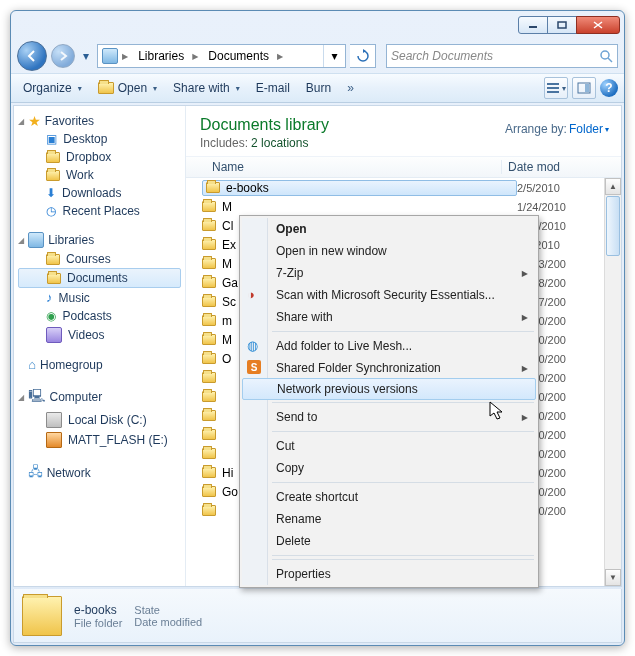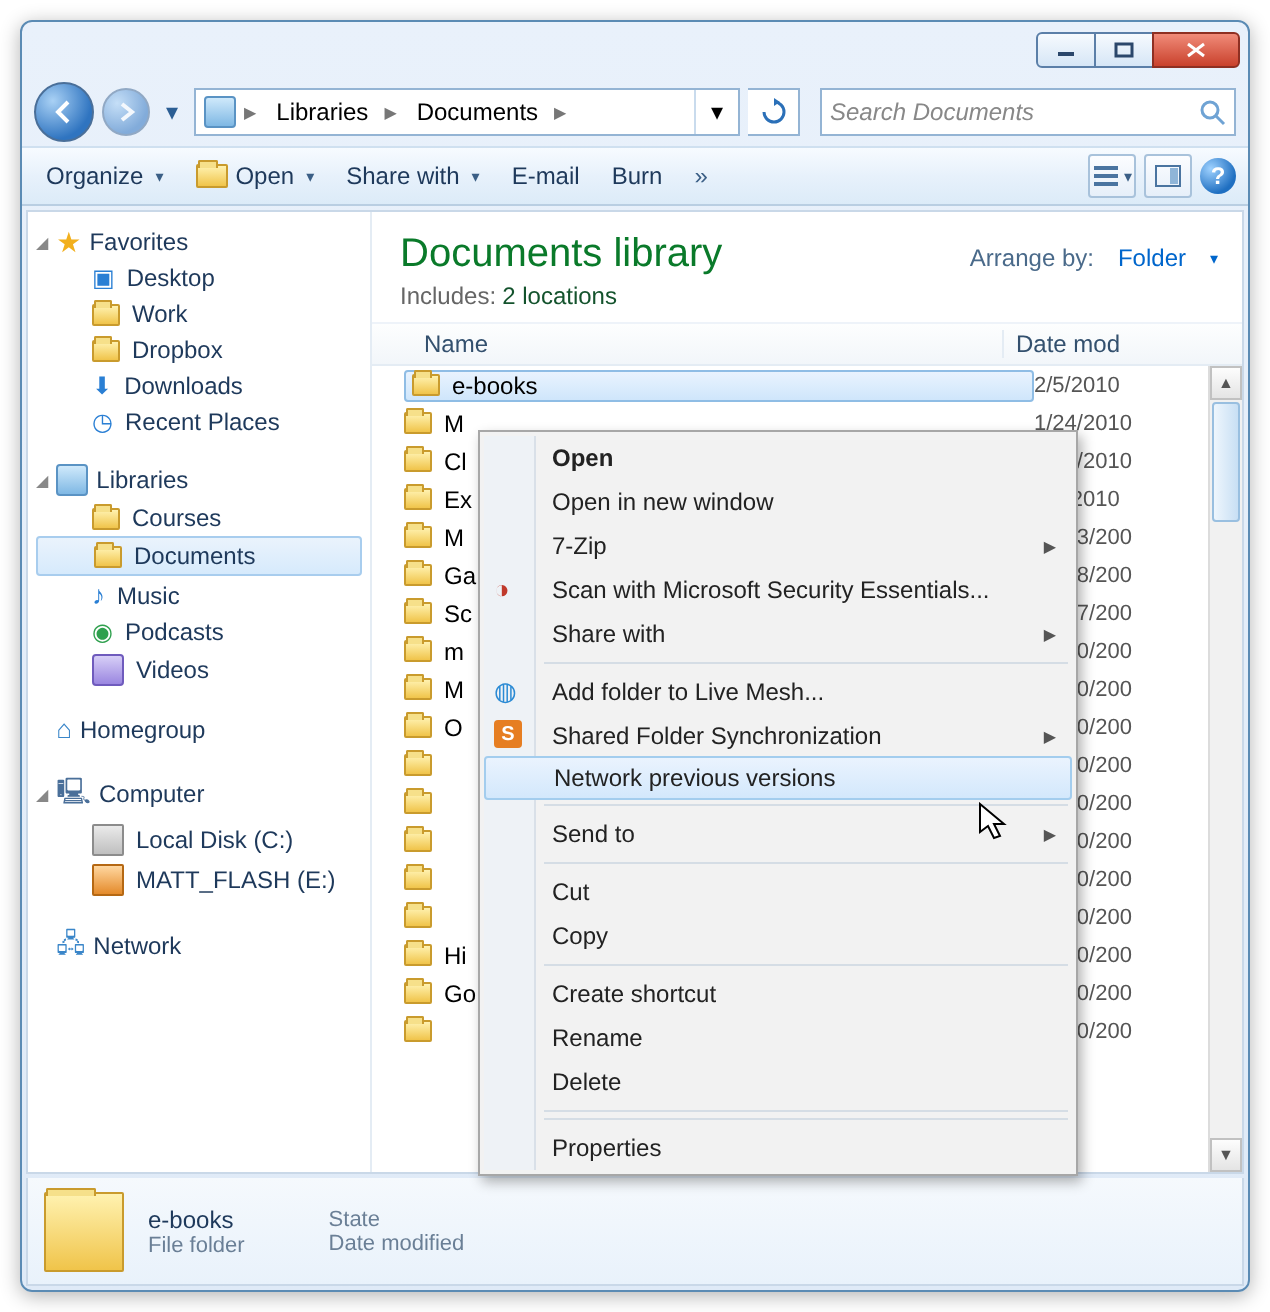--- a/index.html
+++ b/index.html
@@ -13,43 +13,43 @@
   .winbtn svg { display: block; }
   .navbar { height: 34px; display: flex; align-items: center; padding: 2px 6px; gap: 4px; }
   .navback, .navfwd { width: 30px; height: 30px; border-radius: 50%; border: 1px solid #4a6f99; background: radial-gradient(circle at 30% 30%, #a9d1f5, #2f74c0 70%); display: flex; align-items: center; justify-content: center; color: #fff; }
   .navfwd { width: 24px; height: 24px; opacity: .55; }
   .chev { width: 14px; height: 20px; display:flex; align-items:center; justify-content:center; color:#2b5e94; }
   .addr { flex: 1; height: 24px; background: #fff; border: 1px solid #94b4d4; display: flex; align-items: center; }
   .crumb { padding: 0 6px 0 4px; display: flex; align-items: center; gap: 4px; height: 100%; }
   .crumb-sep { color: #777; font-size: 8px; }
   .addr-split { width: 22px; height: 100%; border-left: 1px solid #c9dbed; display:flex;align-items:center;justify-content:center; }
   .refresh { width: 26px; height: 24px; background: #fff; border: 1px solid #94b4d4; border-left: none; display:flex;align-items:center;justify-content:center; color:#2b70b8; }
-  .search { width: 208px; height: 24px; background: #fff; border: 1px solid #94b4d4; margin-left: 6px; display: flex; align-items: center; padding: 0 4px; color: #888; font-style: italic; }
+  .search { width: 232px; height: 24px; background: #fff; border: 1px solid #94b4d4; margin-left: 6px; display: flex; align-items: center; padding: 0 4px; color: #888; font-style: italic; }
   .search span { flex: 1; }
   .toolbar { height: 30px; background: linear-gradient(#f7fbff, #e7f1fb 50%, #dcebf8); border-top: 1px solid #cfe0f0; border-bottom: 1px solid #b9cee2; display: flex; align-items: center; padding: 0 6px; gap: 4px; }
   .tbtn { padding: 3px 6px; color: #1e395b; display: flex; align-items: center; gap: 4px; text-align: center; }
   .tdrop::after { content: "▾"; font-size: 8px; color: #3b5f86; margin-left: 2px; }
   .t-spacer { flex: 1; }
   .tool-icon { width: 24px; height: 22px; display:flex; align-items:center; justify-content:center; border:1px solid transparent; border-radius:2px; }
   .tool-icon.framed { border-color:#a8c2db; background:linear-gradient(#fcfdff,#e6eff9); }
   .help { width:18px; height:18px; border-radius:50%; background:radial-gradient(circle at 30% 30%, #9fd2ff, #1f6fc1 70%); color:#fff; display:flex;align-items:center;justify-content:center; font-weight:bold; }
   .body { position: absolute; top: 94px; bottom: 58px; left: 2px; right: 2px; background: #fff; border:1px solid #c9d8e8; display:flex; }
   .sidebar { width: 172px; border-right: 1px solid #e4ecf4; overflow: hidden; padding: 4px 0; }
   .sb-group { margin: 2px 0 10px 0; }
   .sb-head { display:flex; align-items:center; gap:4px; padding: 2px 6px 2px 14px; color:#1e395b; }
   .sb-head .tri { font-size: 8px; color:#888; margin-left:-10px; }
   .sb-item { display:flex; align-items:center; gap:6px; padding: 2px 6px 2px 32px; color:#1e395b; }
   .sb-item.sel { background: linear-gradient(#eaf3fc, #d6eafc); border:1px solid #a8cdee; border-radius:2px; margin: 0 4px; padding-left:28px; }
   .icon16 { width:16px; height:16px; }
   .main { flex:1; display:flex; flex-direction:column; position:relative; }
   .libhdr { padding: 10px 12px 6px 14px; display:flex; align-items:flex-start; }
-  .libtitle { font-size: 20px; color: #0a7a2a; }
+  .libtitle { font-size: 16px; color: #0a7a2a; }
   .libsub { font-size: 11px; color: #666; margin-top:2px; }
   .libsub a { color: #14532d; }
-  .arrangewrap { margin-left:auto; font-size:11px; color:#4a6a8a; display:flex; align-items:center; gap:12px; padding-top:6px; }
+  .arrangewrap { margin-left:auto; font-size:11px; color:#4a6a8a; display:flex; align-items:center; gap:2px; padding-top:6px; }
   .colhdr { height: 22px; border-top:1px solid #eef3f9; border-bottom:1px solid #e4ecf4; background:linear-gradient(#fdfefe,#f2f6fa); display:flex; align-items:center; font-size:11px; color:#33506e; }
   .colhdr .c-name { width: 315px; padding-left: 26px; }
   .colhdr .c-date { flex:1; border-left:1px solid #e4ecf4; padding-left:6px; }
   .filelist { flex:1; overflow:hidden; position:relative; }
   .row { height: 19px; display:flex; align-items:center; padding-left: 16px; }
   .row.sel .nm { background: linear-gradient(#e9f3fe, #cfe6fb); border:1px solid #8fbde5; border-radius:2px; padding: 0 3px; }
   .nm { display:flex; align-items:center; gap:6px; width: 315px; }
   .dt { color:#555; font-size:11px; }
   .vscroll { position:absolute; right:0; top:0; bottom:0; width:17px; background:#f1f1f1; border-left:1px solid #dcdcdc; }
   .vscroll .btn { height:17px; background:linear-gradient(#fdfdfd,#e4e4e4); border:1px solid #c1c1c1; display:flex;align-items:center;justify-content:center; font-size:8px;color:#555; }
@@ -194,25 +194,25 @@
             <span class="tri">◢</span>
             <span class="i-star">★</span>
             <span>Favorites</span>
           </div>
         <div class="sb-item">
             <span class="i-desk">▣</span>
             <span>Desktop</span>
           </div>
         <div class="sb-item">
             <span class="icon16 i-folder" style="width:14px;height:11px;"></span>
+            <span>Dropbox</span>
+          </div>
+        <div class="sb-item">
+            <span class="icon16 i-folder" style="width:14px;height:11px;"></span>
             <span>Work</span>
-          </div>
-        <div class="sb-item">
-            <span class="icon16 i-folder" style="width:14px;height:11px;"></span>
-            <span>Dropbox</span>
           </div>
         <div class="sb-item">
             <span class="i-dl">⬇</span>
             <span>Downloads</span>
           </div>
         <div class="sb-item">
             <span class="i-clock">◷</span>
             <span>Recent Places</span>
           </div>
       </div>
@@ -426,21 +426,21 @@
       </div>
     </div>
   </div>
 
   <div class="details">
     <div class="det-icon i-folder" style="position:relative;"></div>
     <div class="det-txt">
       <div class="dtname">e-books</div>
       <div class="dtline">File folder</div>
     </div>
-    <div class="det-txt" style="margin-left:30px;">
+    <div class="det-txt" style="">
       <div class="dtline">State</div>
       <div class="dtline">Date modified</div>
     </div>
   </div>
 
   <div class="ctxmenu">
     <div class="iconcol"></div>
     <div class="ctx-item bold">Open</div>
     <div class="ctx-item">Open in new window</div>
     <div class="ctx-item ctx-sub">7-Zip</div>

